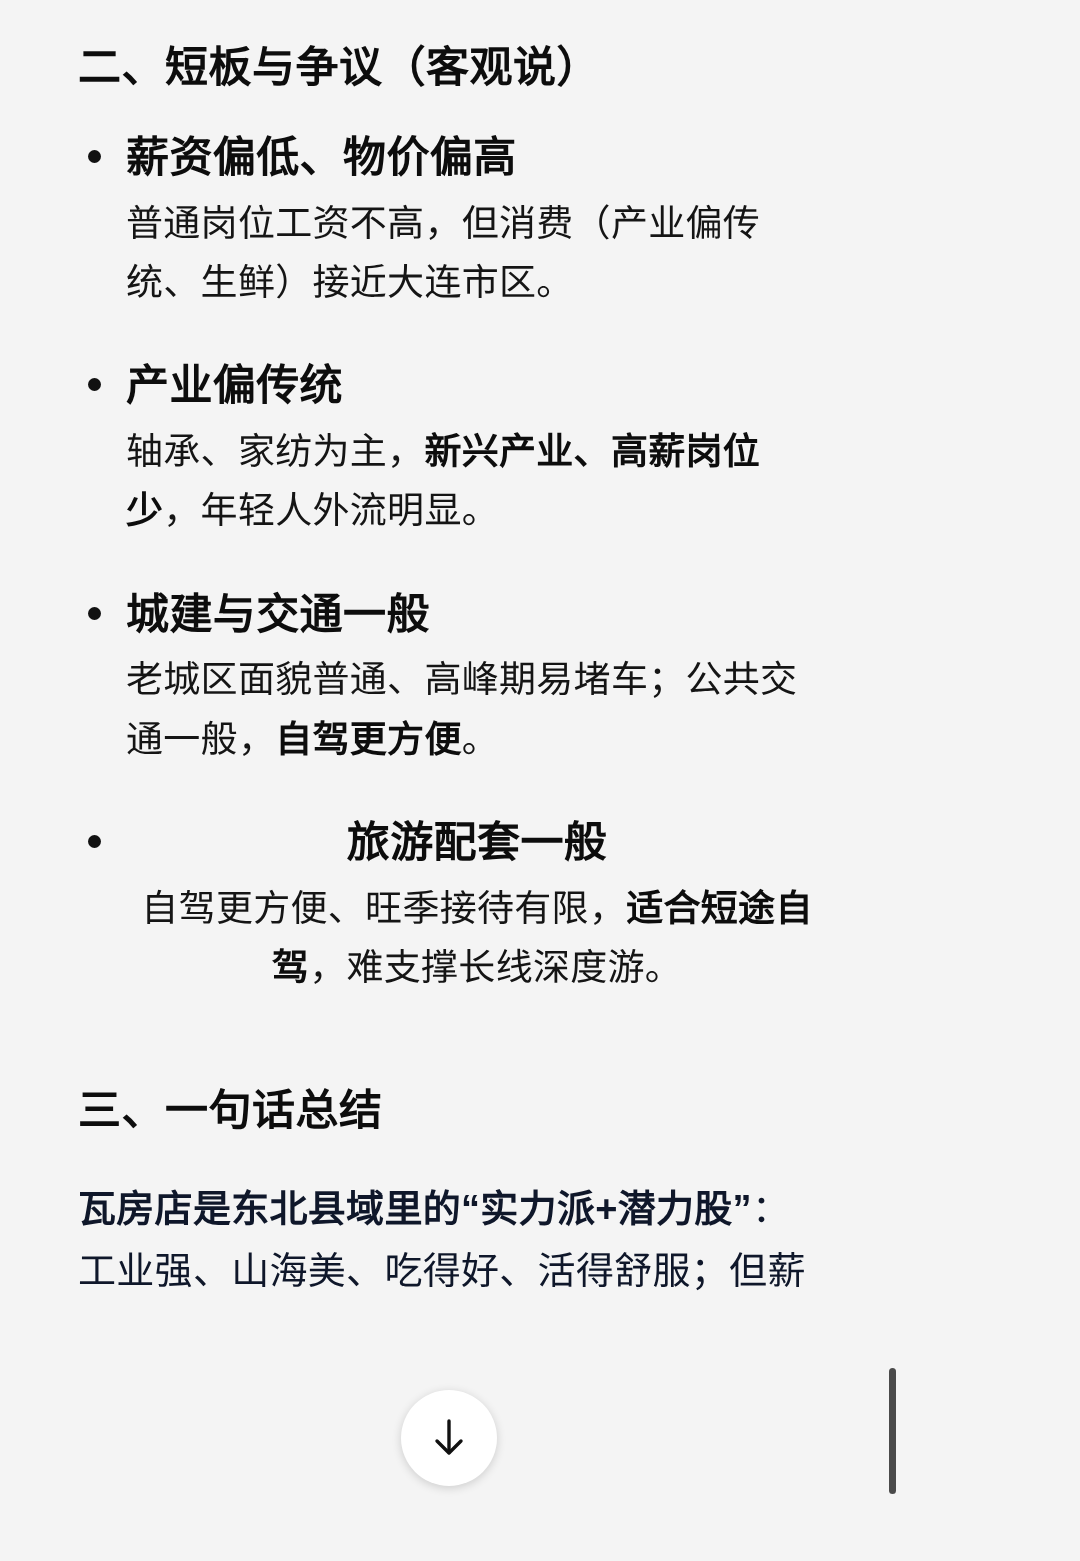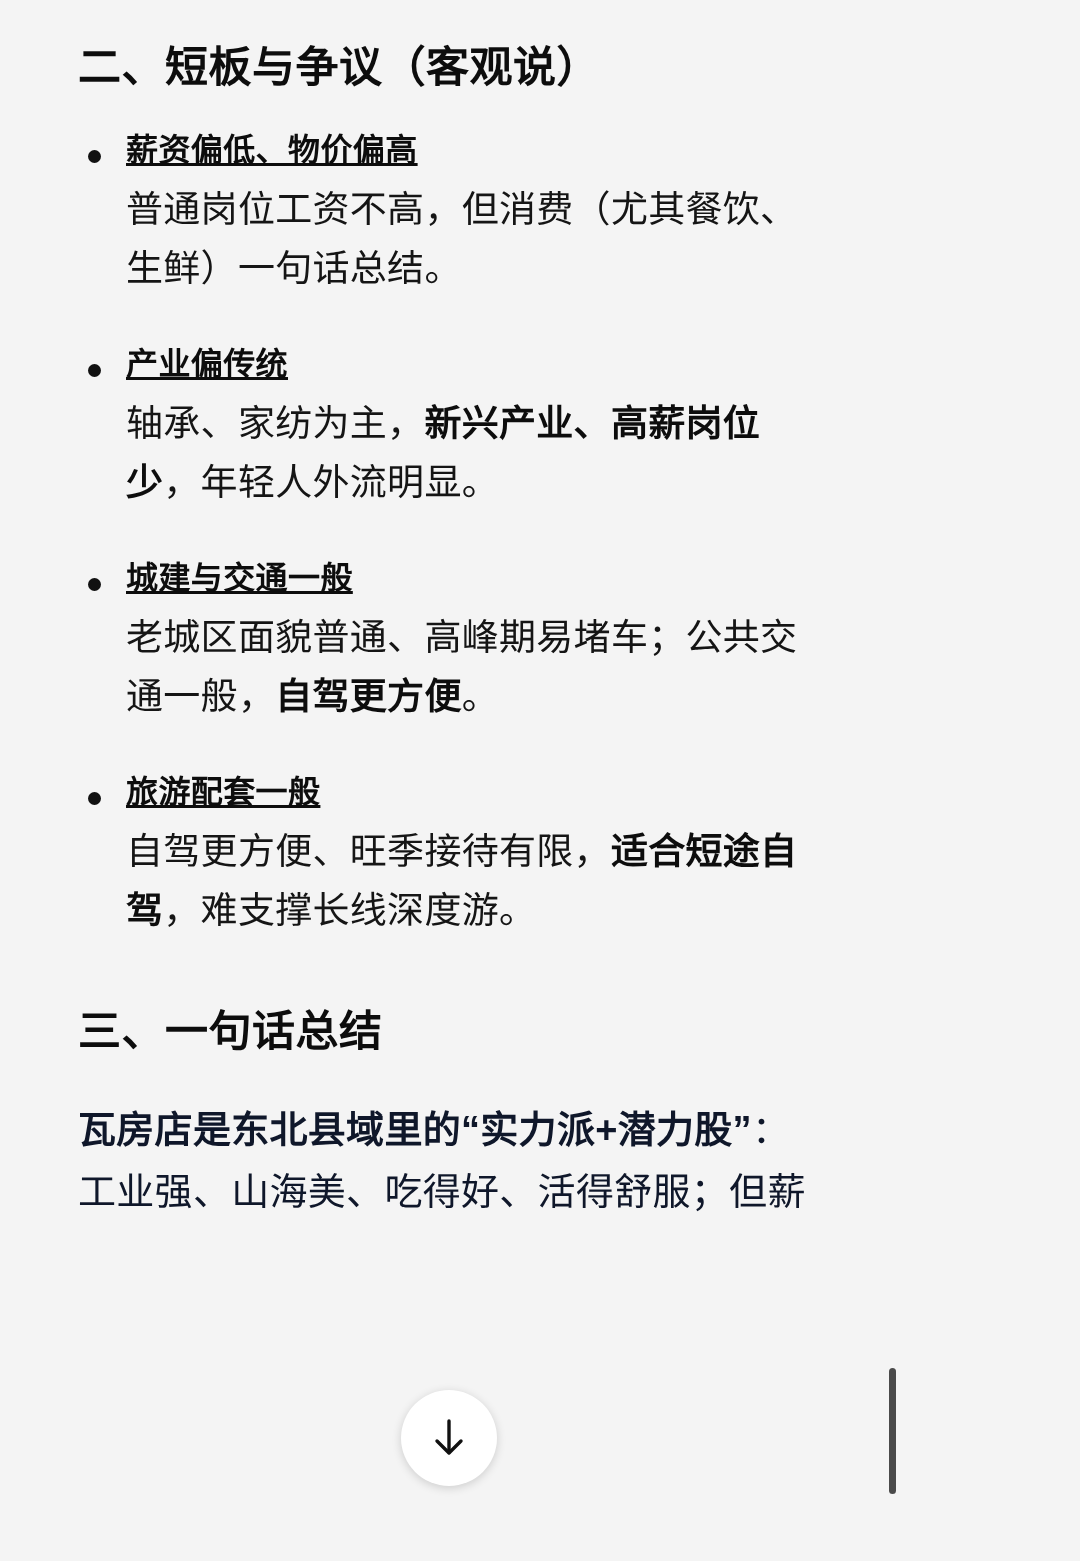--- a/index.html
+++ b/index.html
@@ -26,53 +26,53 @@
   }
   .section-heading {
     font-size: 43px;
     font-weight: 700;
     line-height: 1.35;
     letter-spacing: 0.5px;
     margin: 10px 0 34px 0;
     color: #0d0d0d;
   }
   .section-heading.second {
-    margin-top: 62px;
+    margin-top: 84px;
     margin-bottom: 40px;
   }
   ul.bullets {
     list-style: none;
     margin: 0;
     padding: 0;
   }
   ul.bullets > li {
     position: relative;
     padding-left: 48px;
     margin-bottom: 46px;
   }
   ul.bullets > li:last-child {
     margin-bottom: 0;
+    text-align: center;
   }
   .bullet-dot {
     position: absolute;
     left: 10px;
     top: 20px;
     width: 13px;
     height: 13px;
     border-radius: 50%;
     background: #111111;
   }
   .item-title {
-    font-size: 32px;
+    font-size: 43px;
     font-weight: 700;
     line-height: 1.3;
     color: #0d0d0d;
     margin-bottom: 8px;
     letter-spacing: 0.4px;
-    text-decoration: underline;
   }
   .item-desc {
     font-size: 37px;
     font-weight: 400;
     line-height: 1.6;
     color: #151515;
     letter-spacing: 0.3px;
   }
   .item-desc b {
     font-weight: 700;
@@ -144,21 +144,21 @@
 <div class="page">
 
   <h2 class="section-heading">二、短板与争议（客观说）</h2>
 
   <ul class="bullets">
 
     <li>
       <span class="bullet-dot"></span>
       <div class="item-title">薪资偏低、物价偏高</div>
       <div class="item-desc">
-        <span>普通岗位工资不高，但消费（尤其餐饮、生鲜）一句话总结。</span>
+        <span>普通岗位工资不高，但消费（产业偏传统、生鲜）接近大连市区。</span>
       </div>
     </li>
 
     <li>
       <span class="bullet-dot"></span>
       <div class="item-title">产业偏传统</div>
       <div class="item-desc">
         <span>轴承、家纺为主，</span><b>新兴产业、高薪岗位少</b><span>，年轻人外流明显。</span>
       </div>
     </li>

